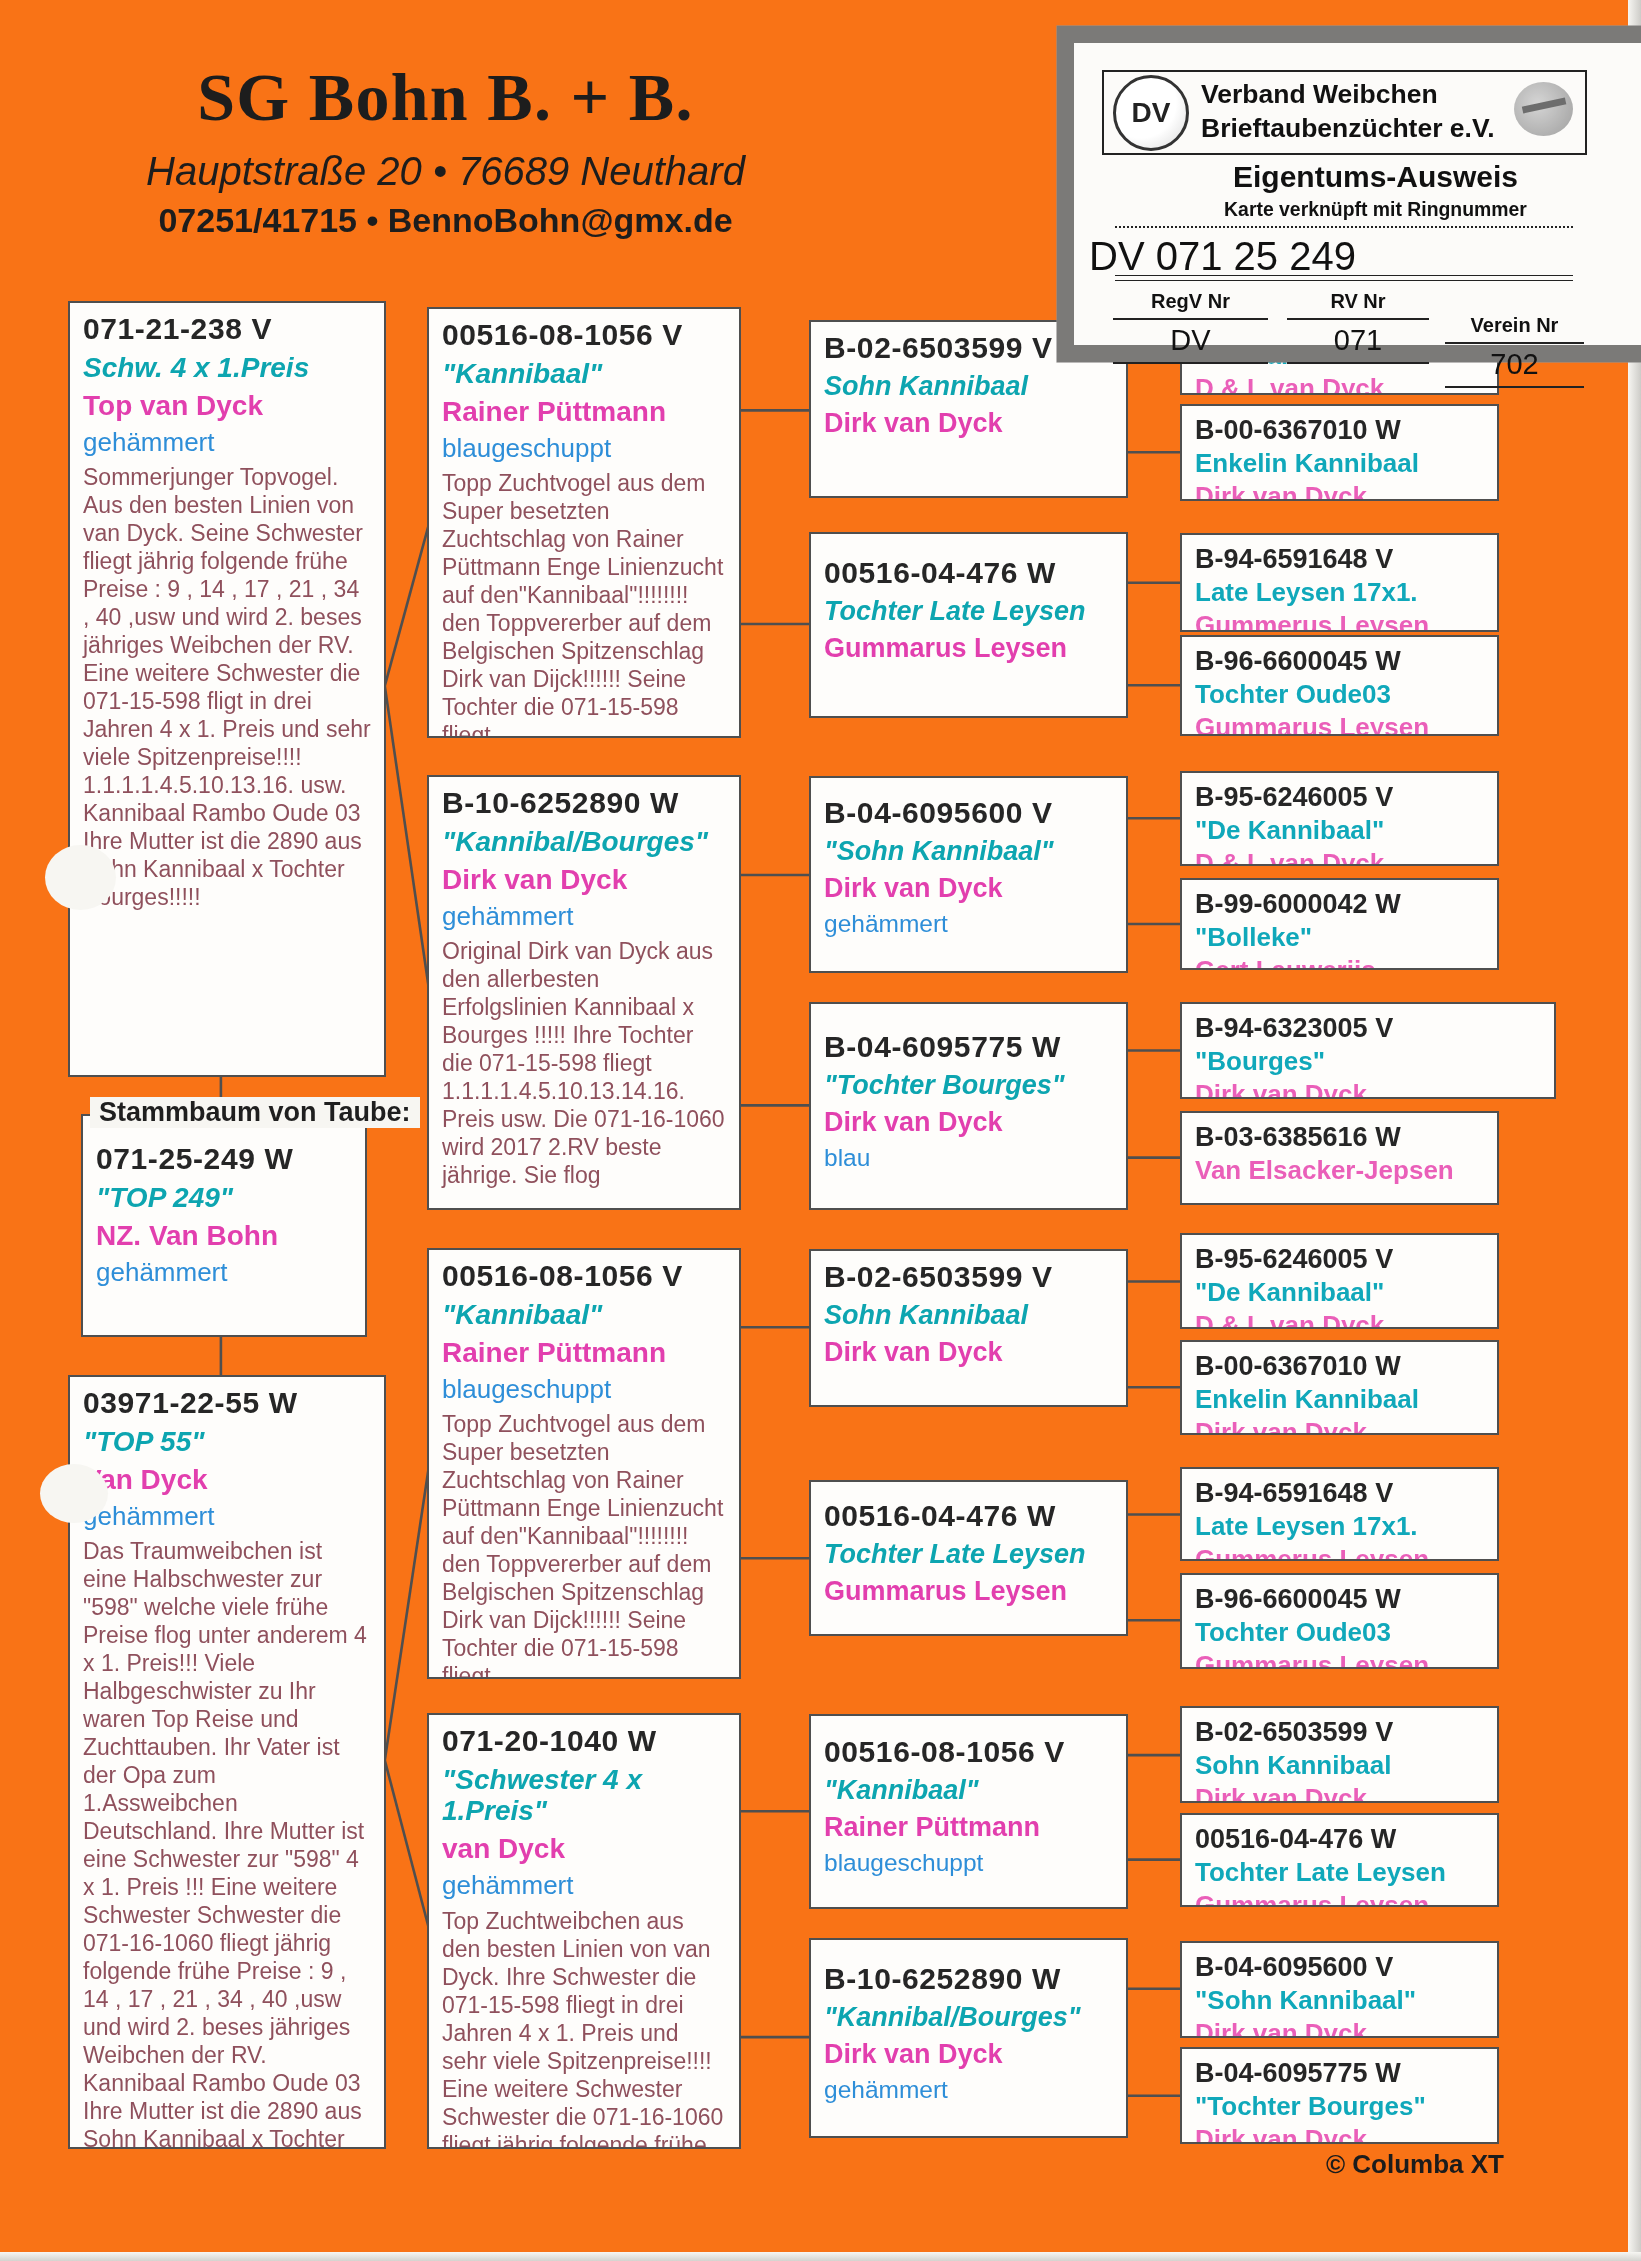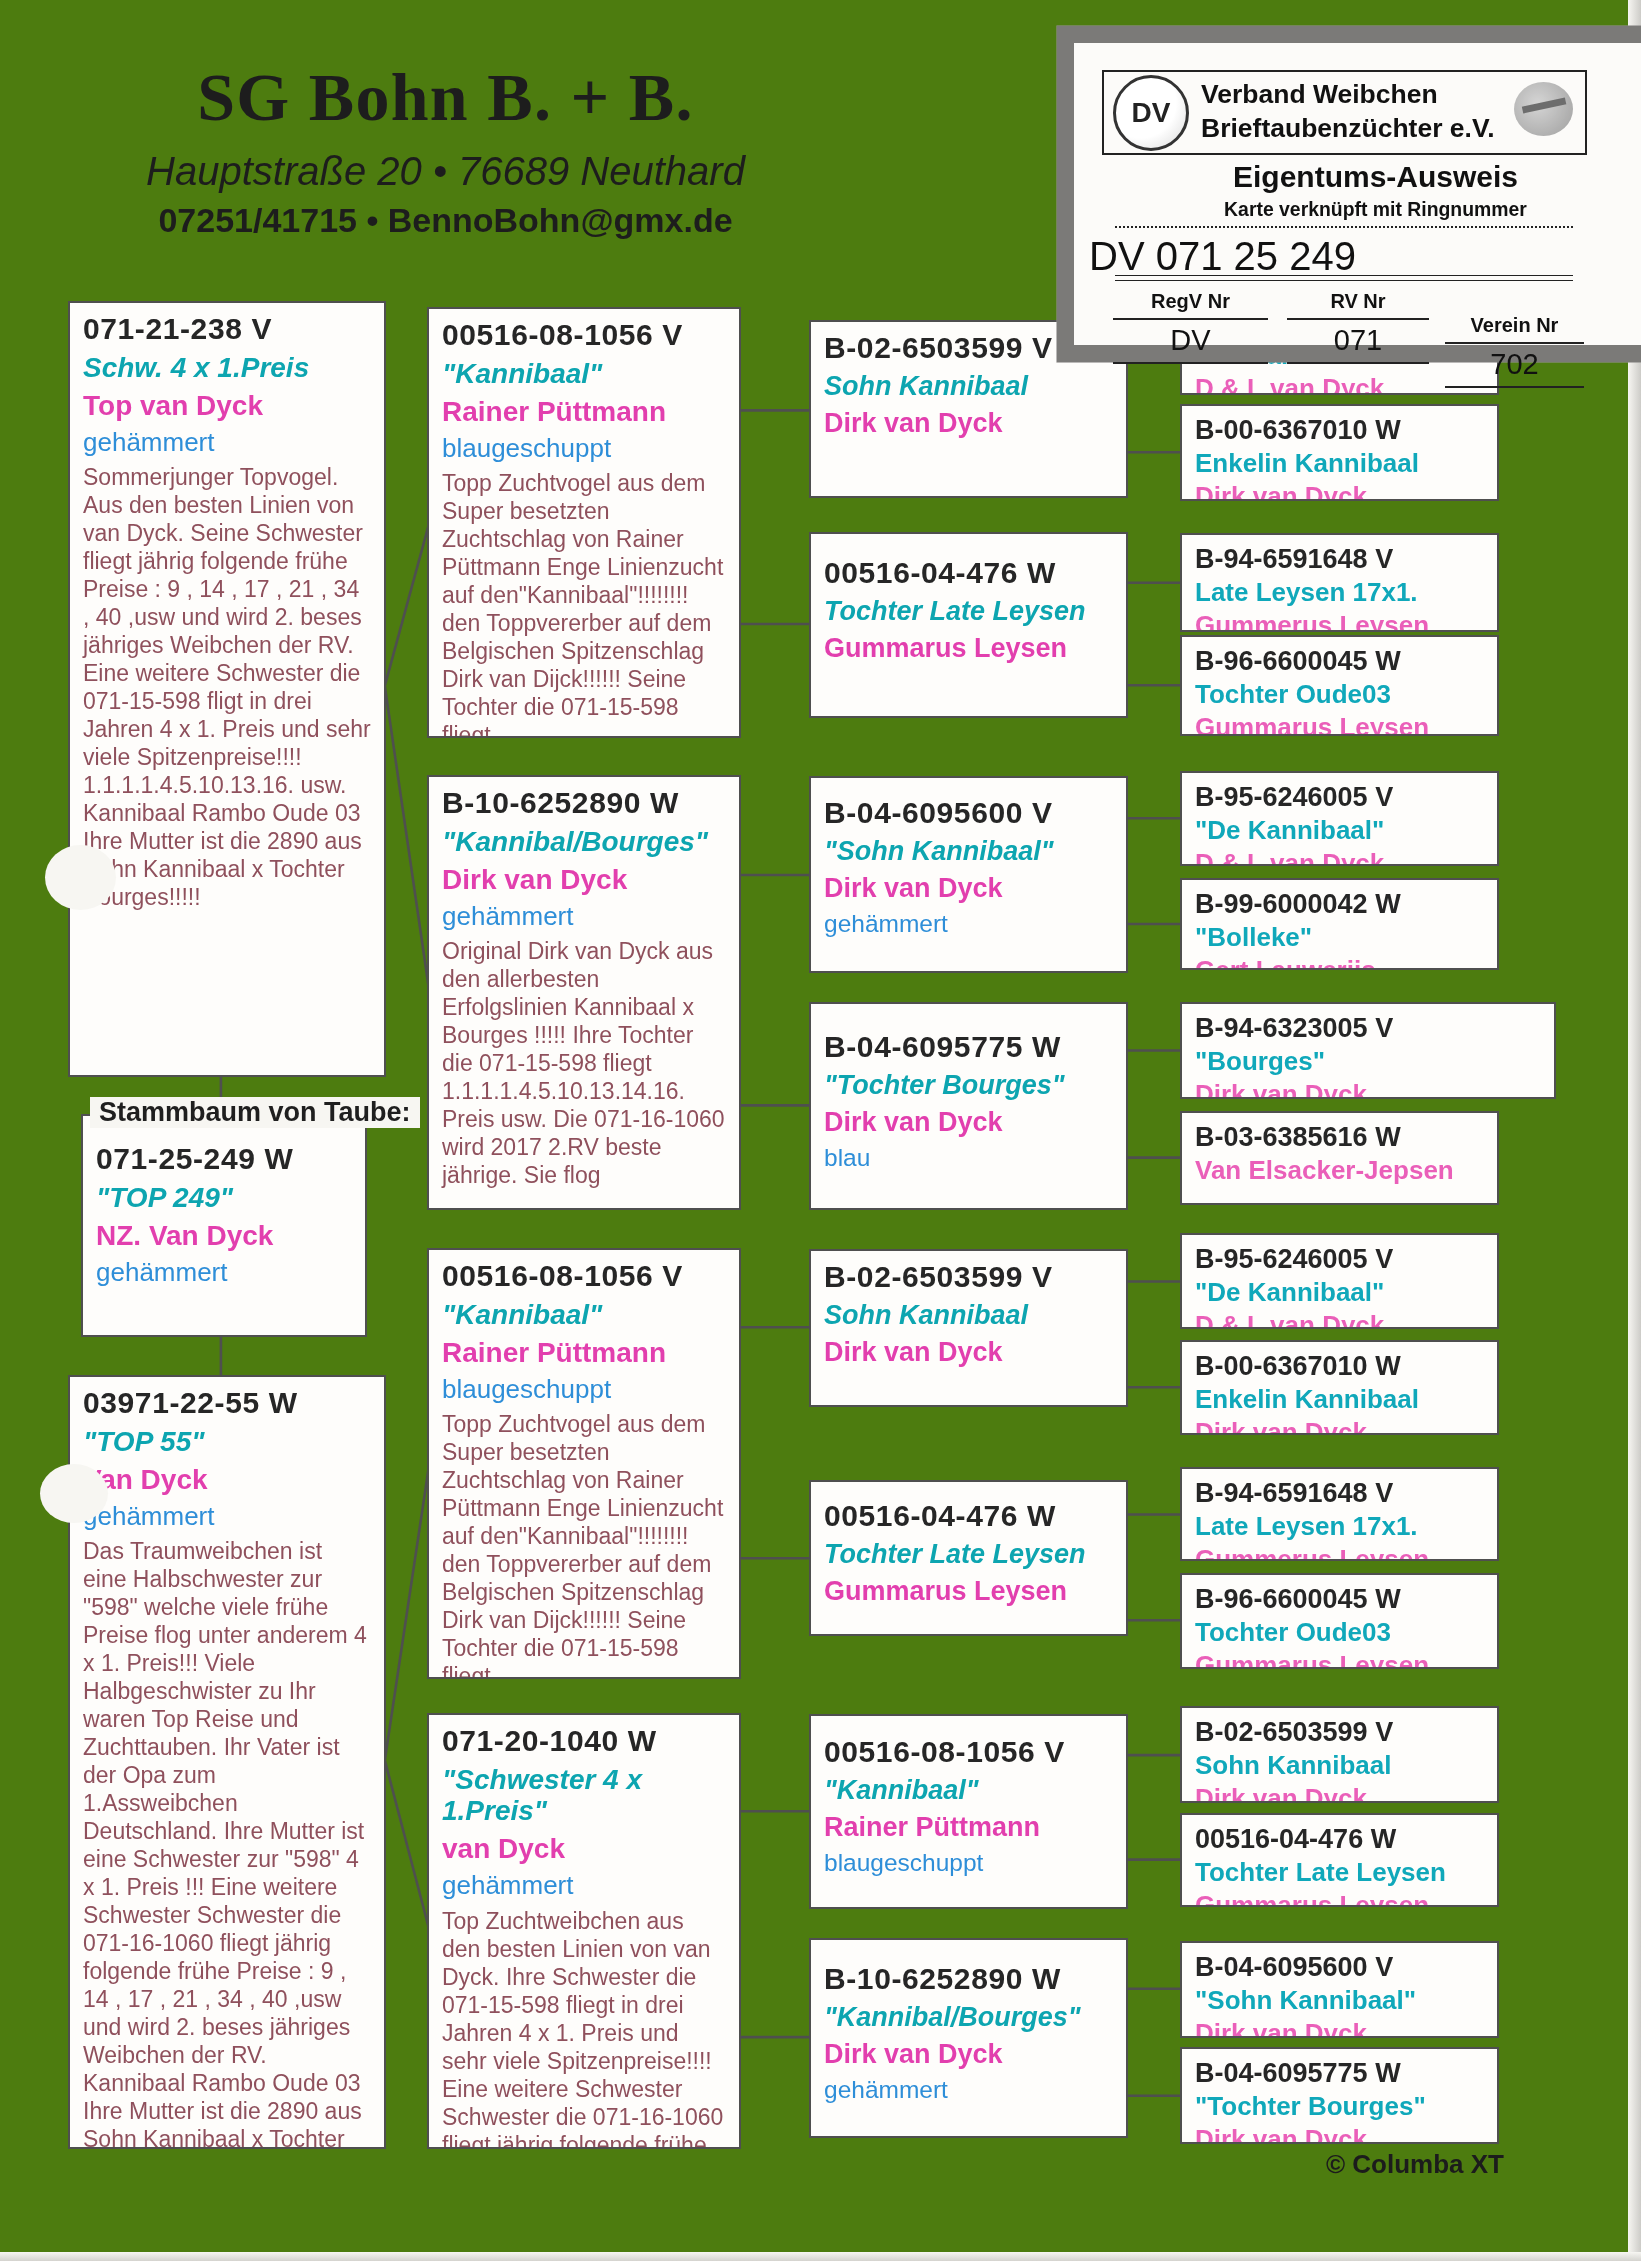--- a/index.html
+++ b/index.html
@@ -1,16 +1,16 @@
 <!DOCTYPE html>
 <html style="font-size:10.3px"><head>
 <meta charset="utf-8">
 <style>
   html,body{margin:0;padding:0;background:#e8e7e4;}
-  #page{position:relative;width:1642px;height:2261px;background:#4d7c0f;overflow:hidden;
+  #page{position:relative;width:1642px;height:2261px;background:#f97316;overflow:hidden;
         font-family:"Liberation Sans",sans-serif;}
   .edge-right{position:absolute;right:0;top:0;width:14px;height:100%;
         background:linear-gradient(to right,#f7f6f2,#c9c8c4);}
   .edge-bottom{position:absolute;left:0;bottom:0;width:100%;height:9px;
         background:linear-gradient(to bottom,#f7f6f2,#d4d3cf);}
 
   
   #letterhead{position:absolute;left:39px;top:58px;width:813px;text-align:center;}
   #lh-title{font-family:"Liberation Serif",serif;font-weight:bold;font-size:68px;color:#1d1d1d;letter-spacing:1.3px;}
   #lh-address{font-style:italic;font-size:40px;color:#1d1d1d;margin-top:11.6px;}
@@ -121,21 +121,21 @@
     <div class="nm">Schw. 4 x 1.Preis</div>
     <div class="ow">Top van Dyck</div>
     <div class="cl">gehämmert</div>
     <div class="nt">Sommerjunger Topvogel. Aus den besten Linien von van Dyck. Seine Schwester fliegt jährig folgende frühe Preise : 9 , 14 , 17 , 21 , 34 , 40 ,usw und wird 2. beses jähriges Weibchen der RV.  Eine weitere Schwester die  071-15-598 fligt in drei  Jahren 4 x 1. Preis und sehr viele Spitzenpreise!!!! 1.1.1.1.4.5.10.13.16. usw. Kannibaal Rambo Oude 03 Ihre Mutter ist die 2890 aus Sohn Kannibaal x Tochter Bourges!!!!!</div>
   </div>
 
   <div id="subject-label">Stammbaum von Taube:</div>
   <div class="pbox" style="left:81px;top:1114px;width:286px;height:223px;z-index:2">
     <div class="ring" style="margin-top:17px">071-25-249 W</div>
     <div class="nm">"TOP 249"</div>
-    <div class="ow">NZ. Van Dyck</div>
+    <div class="ow">NZ. Van Bohn</div>
     <div class="cl">gehämmert</div>
   </div>
 
   <div class="pbox" style="left:68px;top:1375px;width:318px;height:774px">
     <div class="ring">03971-22-55 W</div>
     <div class="nm">"TOP 55"</div>
     <div class="ow">Van Dyck</div>
     <div class="cl">gehämmert</div>
     <div class="nt">Das Traumweibchen ist eine Halbschwester zur "598" welche viele frühe Preise flog unter anderem 4 x 1. Preis!!! Viele Halbgeschwister zu Ihr waren Top Reise und Zuchttauben. Ihr Vater ist der Opa zum 1.Assweibchen Deutschland. Ihre Mutter ist eine Schwester zur "598" 4 x 1. Preis !!! Eine weitere Schwester Schwester die 071-16-1060 fliegt jährig folgende frühe Preise : 9 , 14 , 17 , 21 , 34 , 40 ,usw und wird 2. beses jähriges Weibchen der RV. Kannibaal Rambo Oude 03 Ihre Mutter ist die 2890 aus Sohn Kannibaal x Tochter Bourges!!!!!</div>
   </div>

